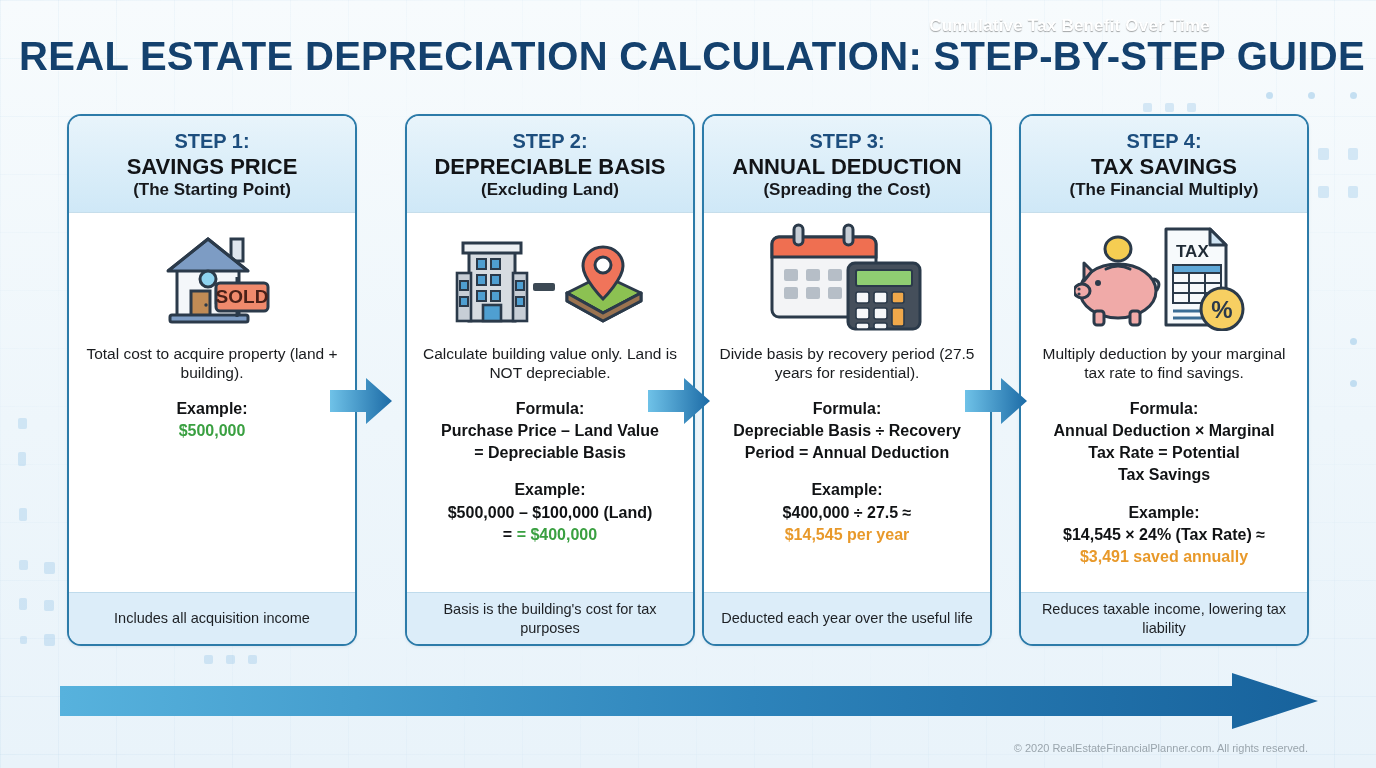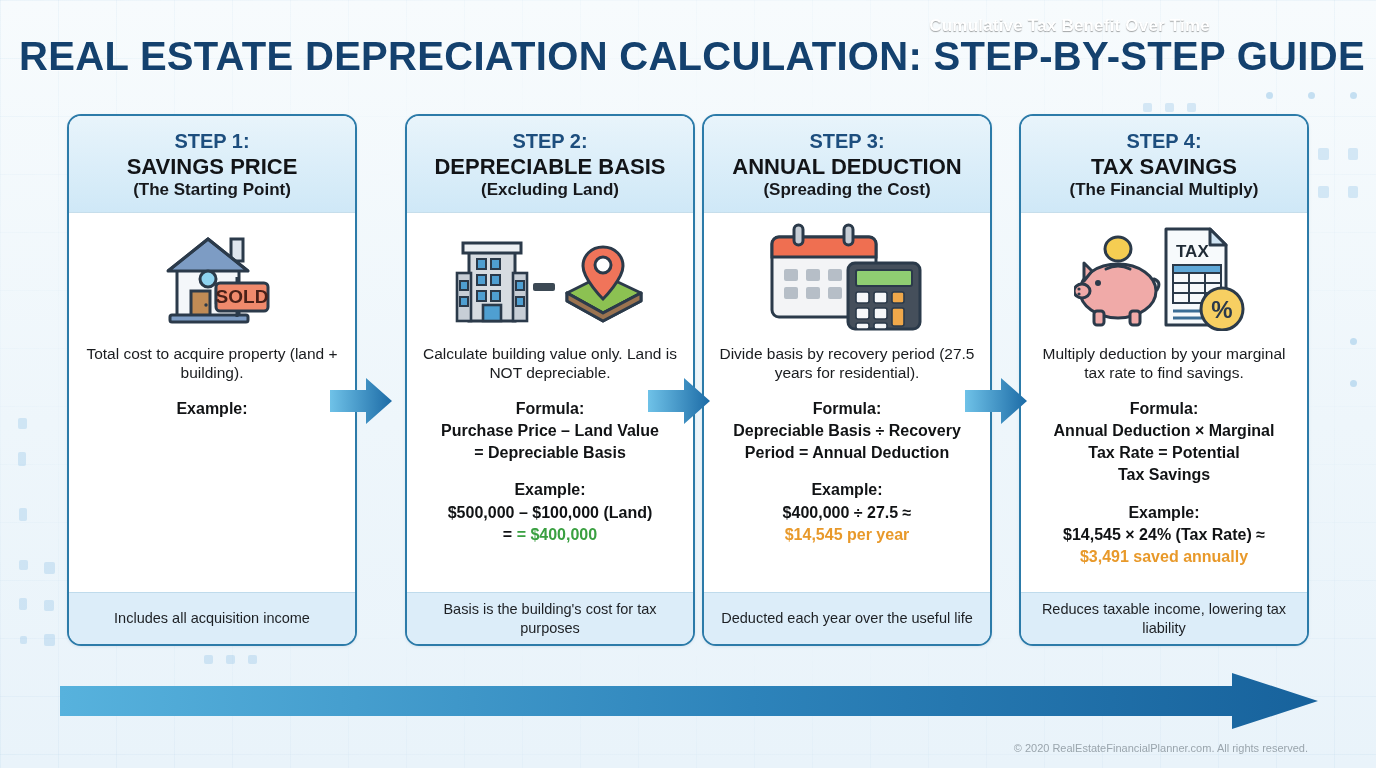--- a/index.html
+++ b/index.html
@@ -154,20 +154,21 @@
       <rect x="33" y="96" width="78" height="7" rx="2" fill="#7d9cc4" stroke="#2b3a4a" stroke-width="3"></rect>
       <line x1="100" y1="58" x2="100" y2="98" stroke="#2b3a4a" stroke-width="3"></line>
       <rect x="79" y="64" width="52" height="28" rx="4" fill="#f08a6c" stroke="#2b3a4a" stroke-width="3"></rect>
       <text x="105" y="84" text-anchor="middle" font-family="Liberation Sans, sans-serif" font-size="19" font-weight="bold" fill="#4a2018">SOLD</text>
     </svg>
   </div>
   <div class="card-body">
     <div class="desc">Total cost to acquire property (land + building).</div>
     <div class="blk">
       <div class="lbl">Example:</div>
+      <div class="green">$500,000</div>
     </div>
   </div>
   <div class="card-foot">Includes all acquisition income</div>
 </div>
 
 <div class="card c2">
   <div class="card-head">
     <span class="step-num">STEP 2:</span>
     <span class="step-name">DEPRECIABLE BASIS</span>
     <span class="step-sub">(Excluding Land)</span>

